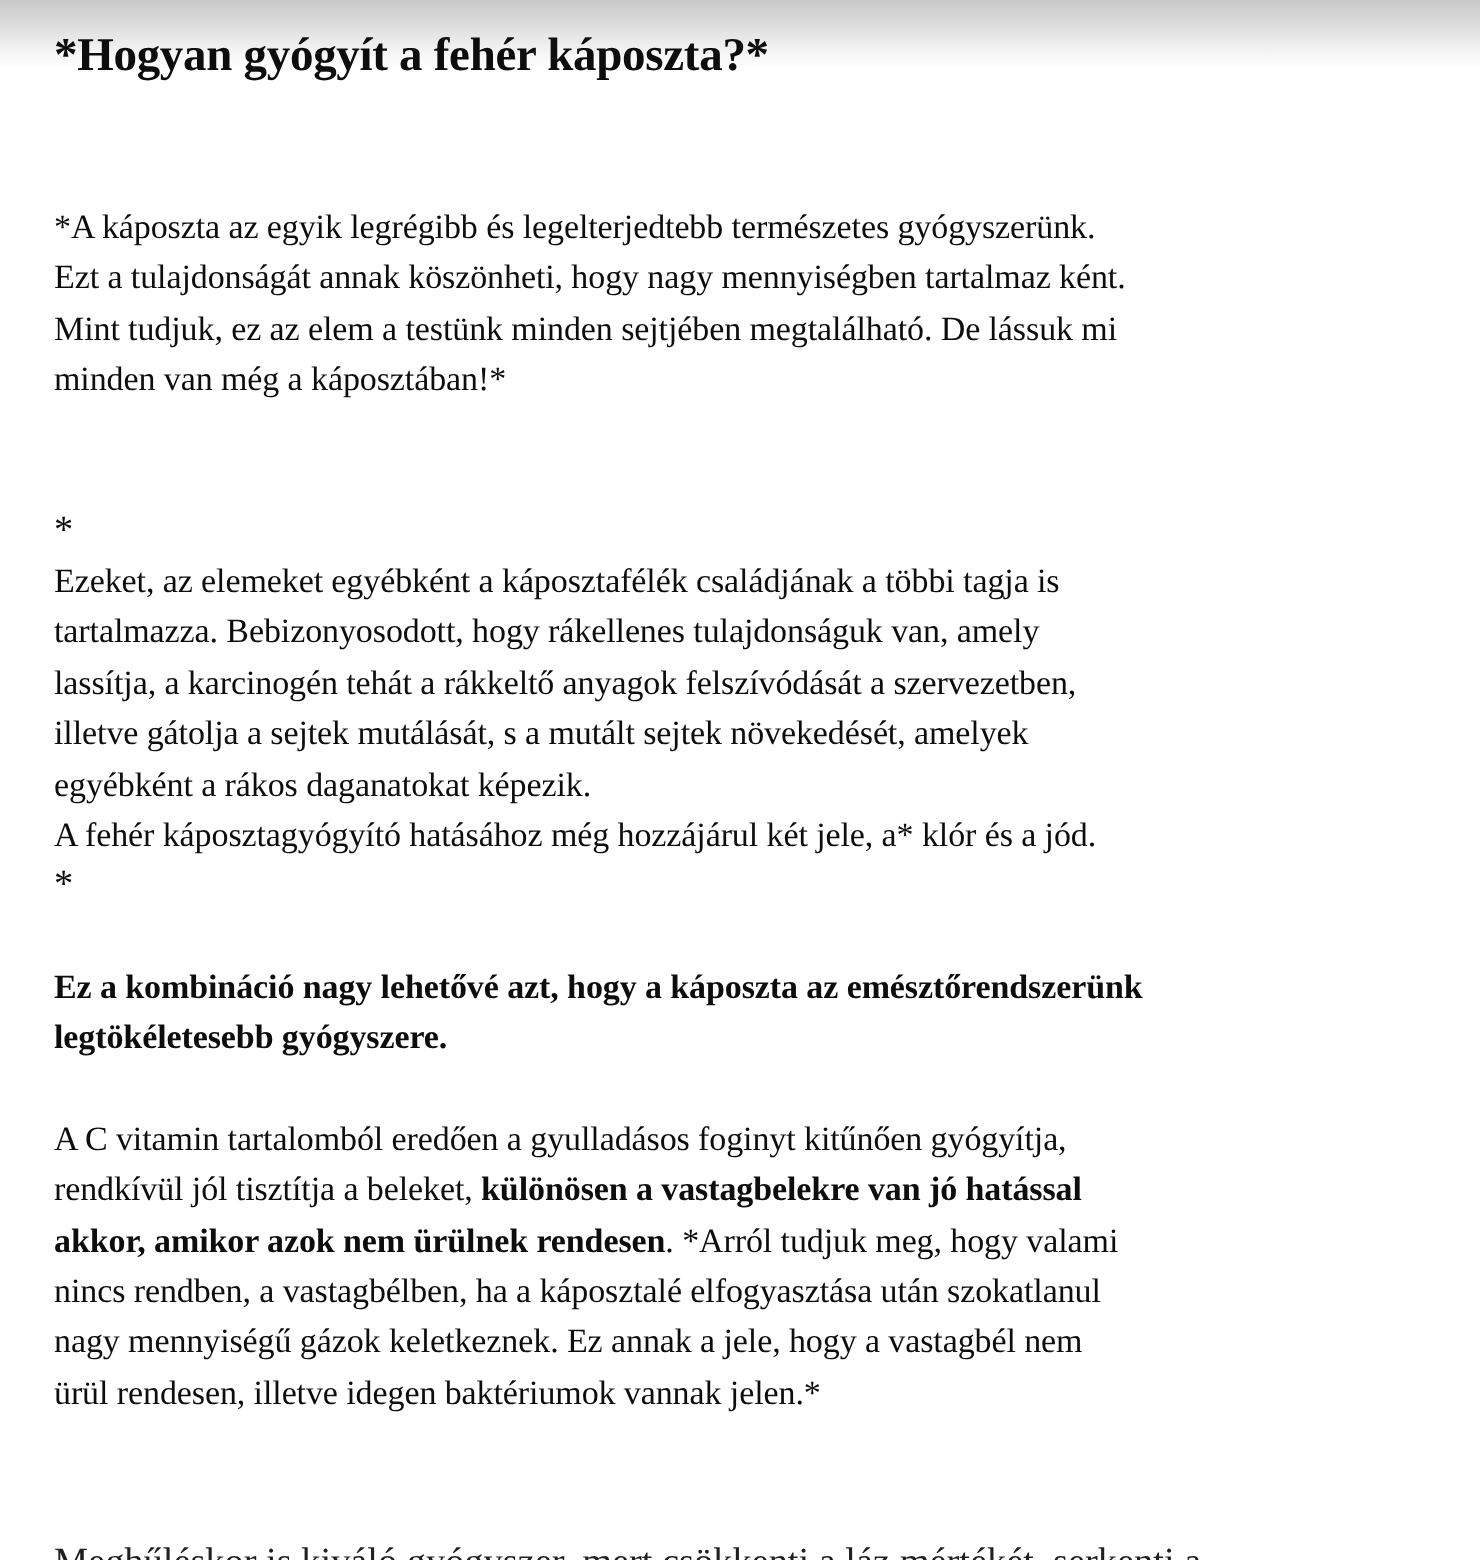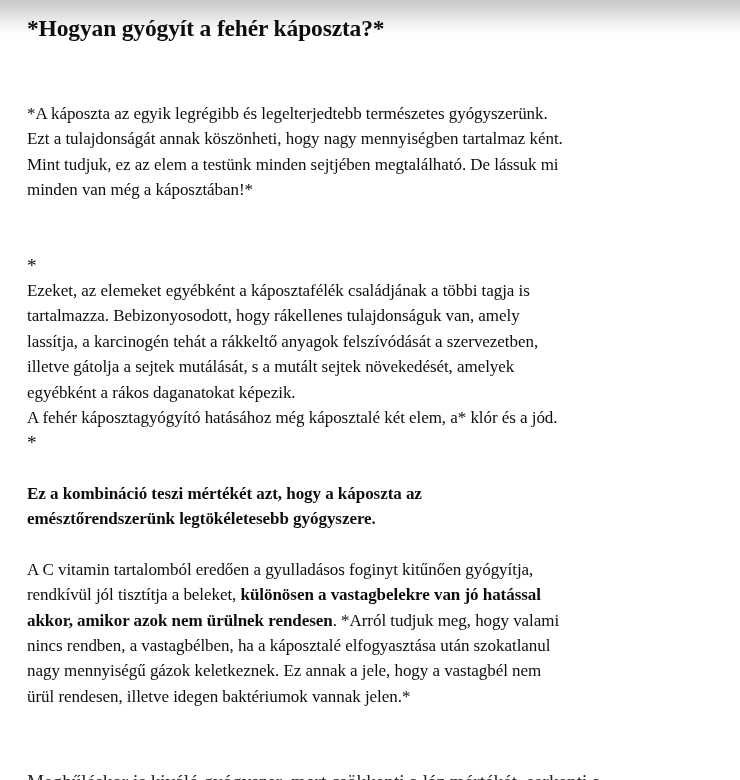--- a/index.html
+++ b/index.html
@@ -99,28 +99,28 @@
 
   <p class="body-block">*A káposzta az egyik legrégibb és legelterjedtebb természetes gyógyszerünk. Ezt a tulajdonságát annak köszönheti, hogy nagy mennyiségben tartalmaz ként. Mint tudjuk, ez az elem a testünk minden sejtjében megtalálható. De lássuk mi minden van még a káposztában!*</p>
 
   <div class="spacer-2"></div>
 
 
   <p class="asterisk-line">*</p>
 
   <p class="body-block">Ezeket, az elemeket egyébként a káposztafélék családjának a többi tagja is tartalmazza. Bebizonyosodott, hogy rákellenes tulajdonságuk van, amely lassítja, a karcinogén tehát a rákkeltő anyagok felszívódását a szervezetben, illetve gátolja a sejtek mutálását, s a mutált sejtek növekedését, amelyek egyébként a rákos daganatokat képezik.</p>
 
-  <p class="body-block">A fehér káposztagyógyító hatásához még káposztalé két elem, a* klór és a jód.</p>
+  <p class="body-block">A fehér káposztagyógyító hatásához még hozzájárul két jele, a* klór és a jód.</p>
 
   <p class="asterisk-line">*</p>
 
   <div class="spacer-1"></div>
 
   <p class="body-block">
-    <b class="b">Ez a kombináció teszi mértékét azt, hogy a káposzta az emésztőrendszerünk legtökéletesebb gyógyszere.</b>
+    <b class="b">Ez a kombináció nagy lehetővé azt, hogy a káposzta az emésztőrendszerünk legtökéletesebb gyógyszere.</b>
   </p>
 
   <div class="spacer-1"></div>
 
   <p class="body-block"><span>A C vitamin tartalomból eredően a gyulladásos foginyt kitűnően gyógyítja, rendkívül jól tisztítja a beleket, </span><b class="b">különösen a vastagbelekre van jó hatással akkor, amikor azok nem ürülnek rendesen</b><span>. *Arról tudjuk meg, hogy valami nincs rendben, a vastagbélben, ha a káposztalé elfogyasztása után szokatlanul nagy mennyiségű gázok keletkeznek. Ez annak a jele, hogy a vastagbél nem ürül rendesen, illetve idegen baktériumok vannak jelen.*</span></p>
 
 </div>
 
 <div class="clipped-line">
   <span>Meghűléskor is kiváló gyógyszer, mert csökkenti a láz mértékét, serkenti a</span>

